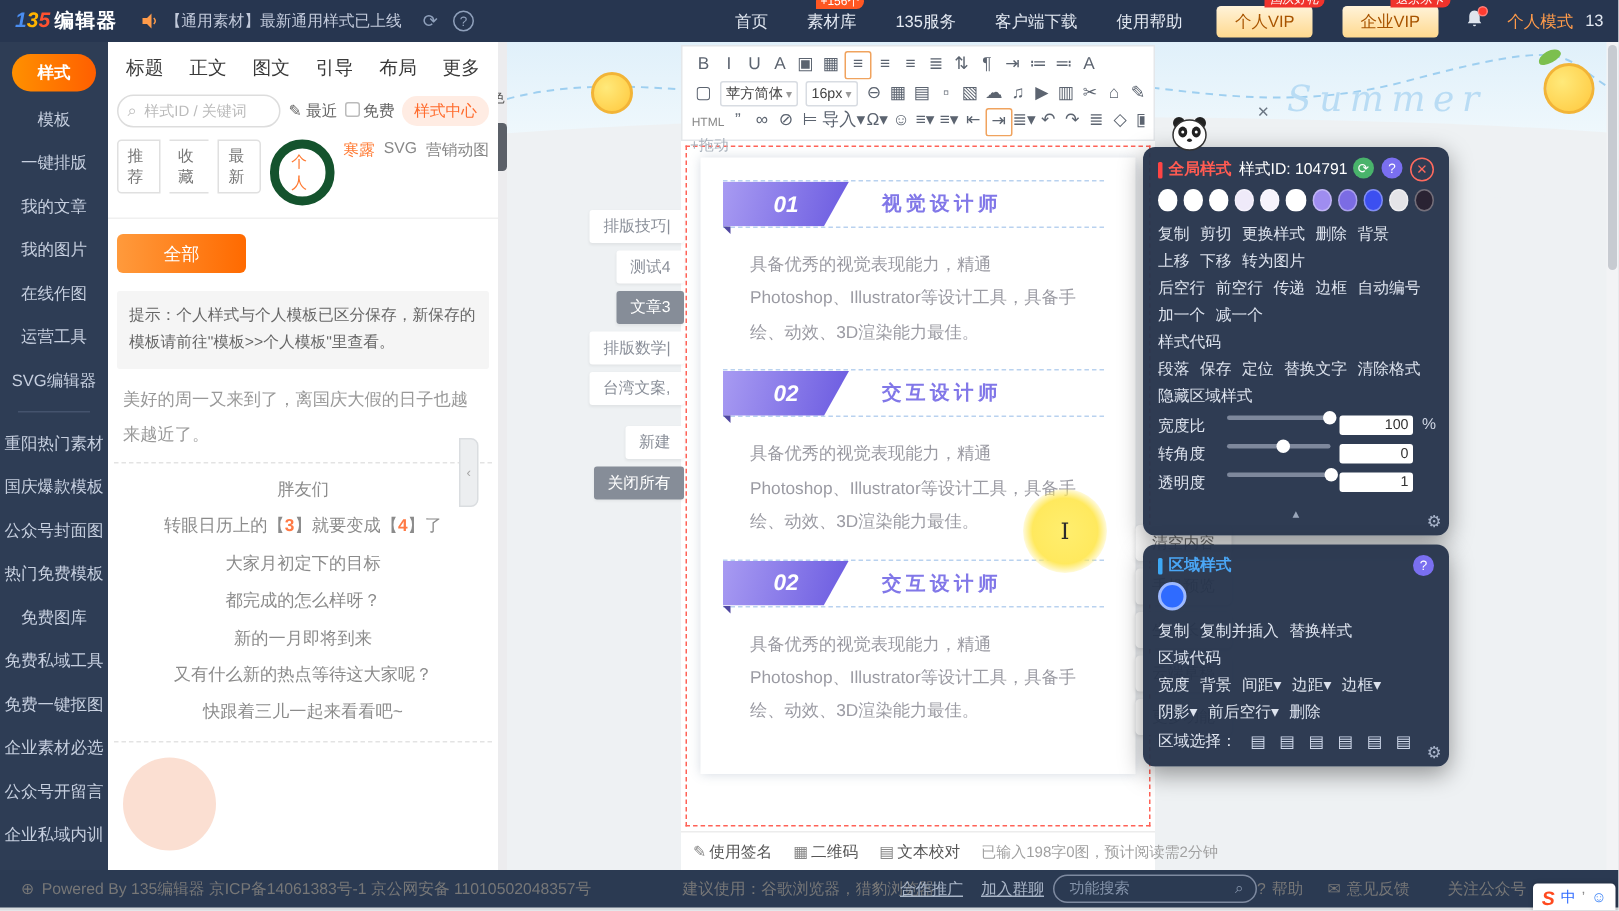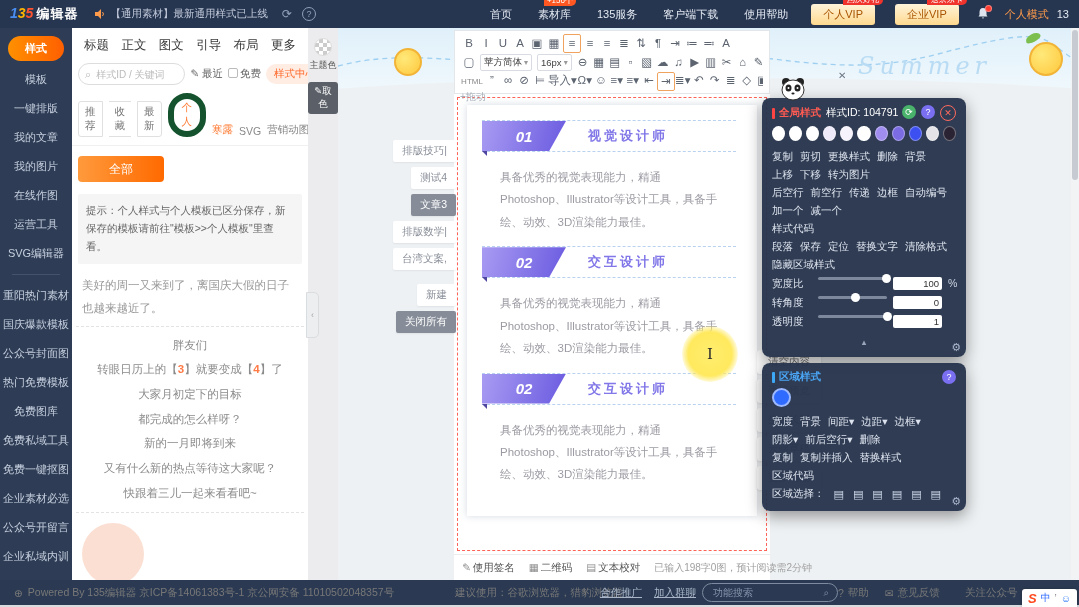--- a/index.html
+++ b/index.html
@@ -32,32 +32,32 @@
   .mode{color:#ff9b4a;margin:0 8px;cursor:pointer;white-space:nowrap}
   .partial{color:#e3e9f2}
   
   .sidebar{position:absolute;top:28px;bottom:27px;left:0;width:72px;background:#2e3d55;z-index:40;
            color:#c6cfdf;font-size:11px;text-align:center;overflow:hidden}
   .sb-it{padding:7px 0;cursor:pointer;white-space:nowrap}
   .sb-main div:first-of-type{background:linear-gradient(90deg,#ff9000,#ff5f00);color:#fff;border-radius:999px;
            margin:8px 8px 4px;padding:5px 0;font-weight:bold}
   .sb-div{height:1px;background:#44536d;margin:6px 12px}
   
-  .panel2{position:absolute;top:28px;bottom:27px;left:72px;width:236px;background:#fff;z-index:30;overflow:hidden}
+  .panel2{position:absolute;top:28px;bottom:27px;left:72px;width:260px;background:#fff;z-index:30;overflow:hidden}
   .p2tabs{display:flex;justify-content:space-between;padding:9px 12px 7px;font-size:12.5px;color:#3a3a3a}
   .p2tabs span{cursor:pointer}
   .srchrow{display:flex;align-items:center;padding:2px 6px 6px;gap:5px}
   .srch{display:flex;align-items:center;border:1px solid #ddd;border-radius:999px;height:20px;padding:0 6px;width:100px}
   .srch .ic{color:#bbb;font-size:11px;margin-right:3px}
   .srch input{border:0;outline:0;width:80px;font-size:10px;color:#666;background:transparent}
   .srch input::placeholder{color:#bbb}
   .mini{font-size:10.5px;color:#666;white-space:nowrap;cursor:pointer}
   .chk{display:inline-block;width:8px;height:8px;border:1px solid #bbb;border-radius:2px;margin-right:2px;vertical-align:-1px}
   .centerpill{background:#ffece3;color:#ff6a2b;border-radius:999px;padding:3px 8px;font-size:10.5px;cursor:pointer;white-space:nowrap}
-  .filterrow{display:flex;align-items:flex-end;padding:2px 6px 8px;border-bottom:1px solid #f0f0f0;gap:6px}
+  .filterrow{display:flex;align-items:flex-start;padding:2px 6px 8px;border-bottom:1px solid #f0f0f0;gap:6px}
   .seg{border:1px solid #e0e0e0;font-size:10.5px;color:#777;padding:3px 6px;cursor:pointer}
   .seg.s1{border-radius:3px 0 0 3px}.seg.s2{border-left:0;border-right:0}.seg.s3{border-radius:0 3px 3px 0}
   .fpill{border:6px solid #14532d;color:#ff7a33;border-radius:999px;padding:2px 8px;font-size:10.5px;cursor:pointer}
   .fplain{font-size:10.5px;color:#888;cursor:pointer;white-space:nowrap}
   .fplain.hot{color:#ff7a33}
   .allbtn{margin:10px 0 10px 6px;width:86px;height:26px;border:0;border-radius:4px;color:#fff;font-size:12px;
           background:linear-gradient(90deg,#ff9a3c,#ff6a00);cursor:pointer}
   .tipbox{margin:2px 6px 10px;background:#f5f5f5;color:#666;font-size:10.5px;line-height:1.7;padding:8px;border-radius:2px}
   .ppara{margin:6px 10px;color:#999;font-size:11.5px;line-height:2}
   .pdash{border-top:1px dashed #e3e3e3;margin:6px 4px}
@@ -541,24 +541,24 @@
       <div class="dp-head">
         <span class="dp-bar blue"></span>
         <span class="dp-title blue">区域样式</span>
         <span class="dp-icons">
             <span class="ci purple">?</span>
           </span>
       </div>
       <div class="bluedot"></div>
       <div class="linkrow">
         
-      <span>宽度</span><span>背景</span><span>间距▾</span><span>边距▾</span><span>边框▾</span><span>阴影▾</span><span>前后空行▾</span><span>删除</span></div>
+      <span>复制</span><span>复制并插入</span><span>替换样式</span><span>区域代码</span></div>
       <div class="linkrow">
         
-      <span>复制</span><span>复制并插入</span><span>替换样式</span><span>区域代码</span></div>
+      <span>宽度</span><span>背景</span><span>间距▾</span><span>边距▾</span><span>边框▾</span><span>阴影▾</span><span>前后空行▾</span><span>删除</span></div>
       <div class="rsel">
         <span>区域选择：</span>
         <span style="display:flex;gap:9px">
 
         <span class="ric">▤</span>
             <span class="ric">▤</span>
             <span class="ric">▤</span>
             <span class="ric">▤</span>
             <span class="ric">▤</span>
             <span class="ric">▤</span>

